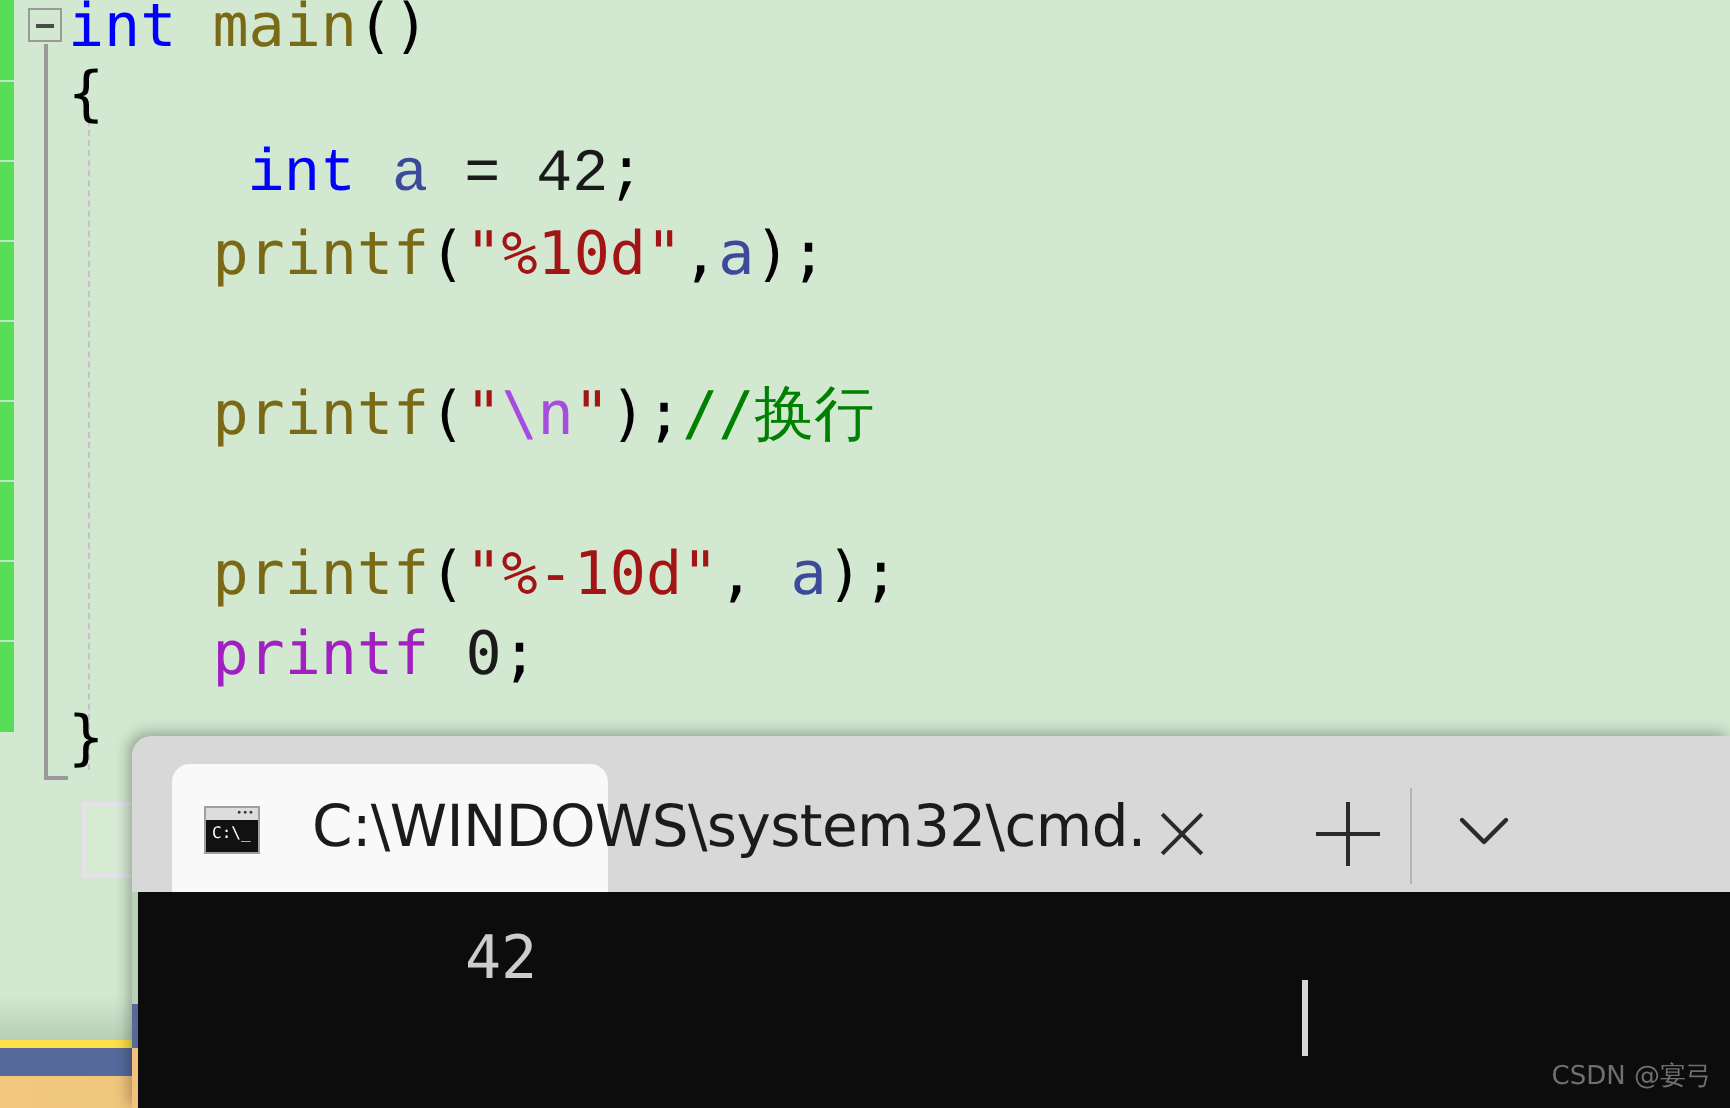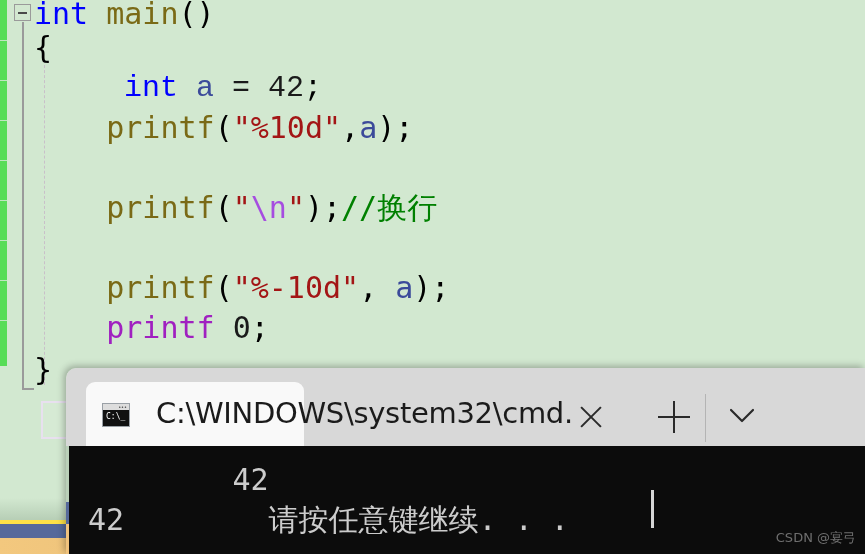--- a/index.html
+++ b/index.html
@@ -407,21 +407,20 @@
 
       <div id="tab-dropdown">
         <svg width="38" height="24" viewBox="0 0 38 24">
           <path d="M8 6 L19 17 L30 6" stroke="#2a2a2a" stroke-width="2.2" fill="none" stroke-linecap="round" stroke-linejoin="round"></path>
         </svg>
       </div>
     </div>
 
     <div id="term-body">
       <div class="term-line" style="left:22px; top:14px;">        42</div>
-      <div class="term-line" style="left:22px; top:54px;">42        请按任意键继续. . .</div>
     </div>
   </div>
 
   <div id="term-cursor"></div>
 
   <div id="term-left-seam"></div>
   <div id="term-left-seam2"></div>
   <div id="term-left-seam3"></div>
 
   <div id="watermark">CSDN @宴弓</div>

